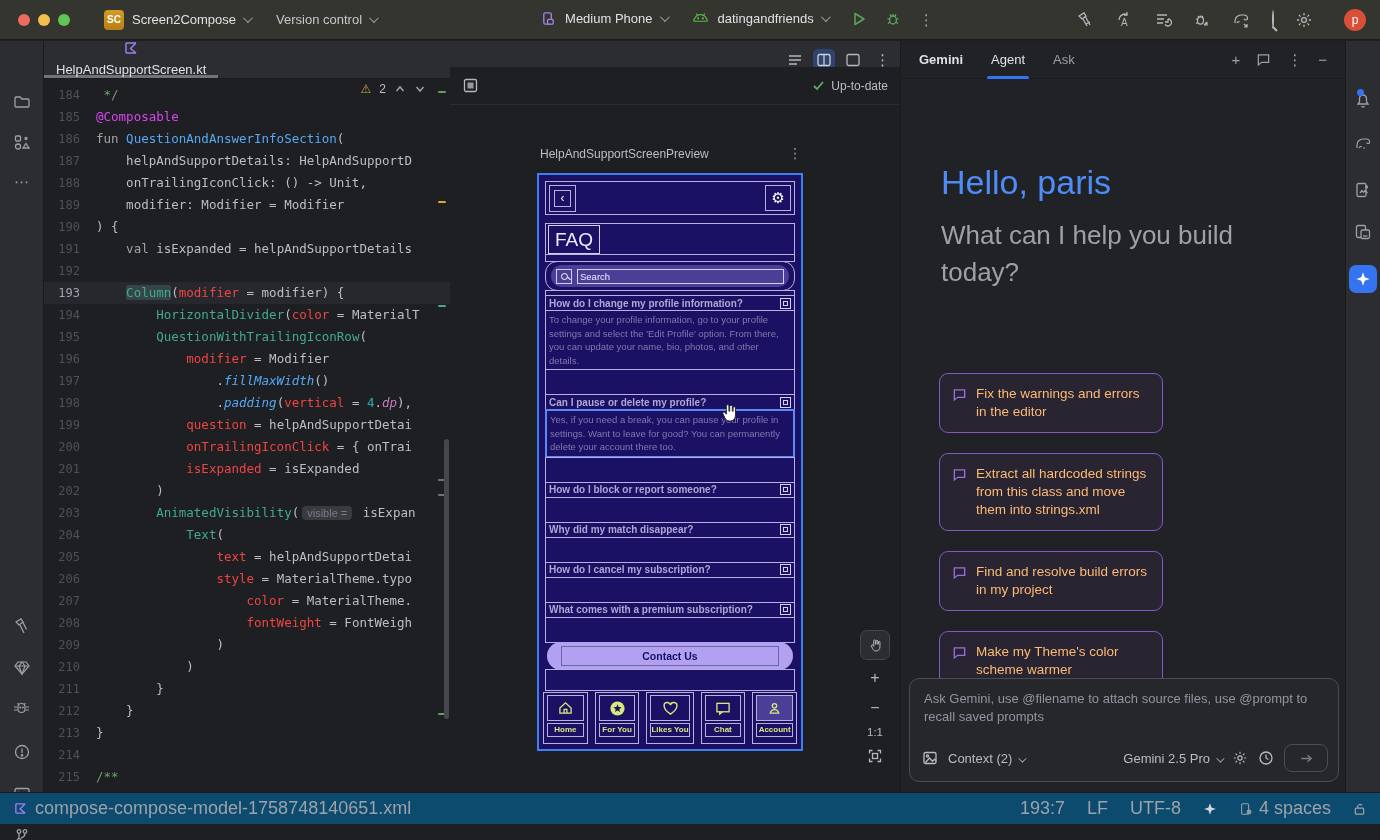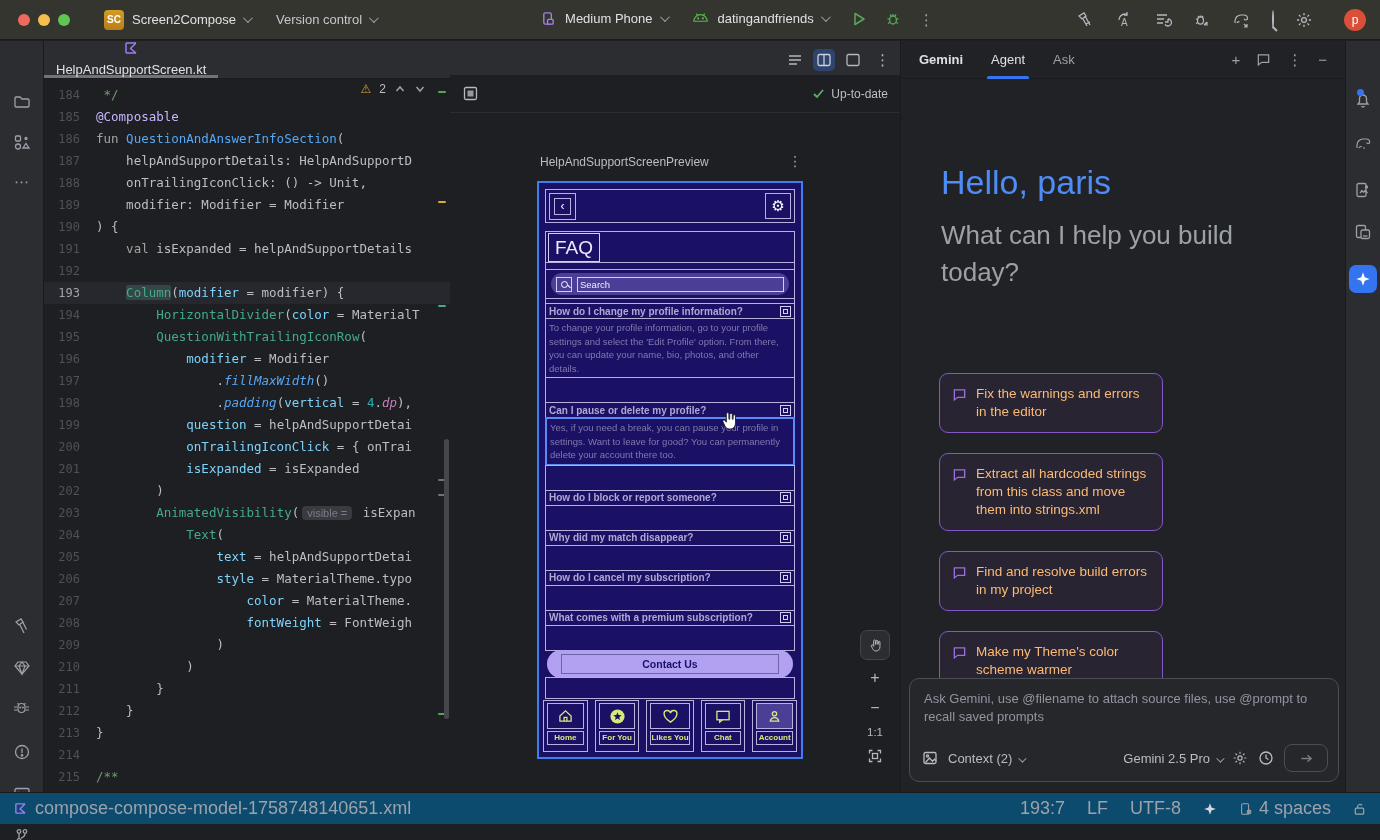--- a/index.html
+++ b/index.html
@@ -30,47 +30,47 @@
   #tab .x{color:#9da0a8;font-size:13px;margin-left:4px;}
   .viewicons{position:absolute;right:10px;top:0;height:38px;display:flex;align-items:center;gap:10px;color:#b4b8bf;}
   .vsel{background:#2e436e;border-radius:5px;padding:3px;}
   
   #editor{left:44px;top:79px;width:406px;bottom:32px;background:#1e1f22;overflow:hidden;font-family:"DejaVu Sans Mono",monospace;font-size:12.5px;}
   .crow{display:flex;height:22px;line-height:22px;white-space:pre;}
   .crow.current{background:#26282e;}
   .ln{width:52px;text-align:right;padding-right:16px;color:#4e5157;flex:none;font-size:12px;}
   .crow.current .ln{color:#a1a4ab;}
   .usage{color:#787e87;font-size:11.5px;font-family:"Liberation Sans",sans-serif;padding-left:68px;height:22px;line-height:22px;}
-  .t-c{color:#6f9d6f}.t-ann{color:#c4b5fd}.t-kw{color:#a3a3a3}.t-fn{color:#56a8f5}
-  .t-comp{color:#43a98f}.t-arg{color:#7dd3fc}.t-ext{color:#56a8f5;font-style:italic}
+  .t-c{color:#6f9d6f}.t-ann{color:#d946ef}.t-kw{color:#a3a3a3}.t-fn{color:#56a8f5}
+  .t-comp{color:#43a98f}.t-arg{color:#ef4444}.t-ext{color:#56a8f5;font-style:italic}
   .t-extp{color:#c77dbb;font-style:italic}.t-num{color:#2aacb8}.t-p{color:#bcbec4}
   .t-hl{background:rgba(90,150,140,.28);border-radius:2px;}
   .t-inlay{background:#393b40;color:#787e87;border-radius:4px;padding:1px 5px;font-size:11px;font-family:"Liberation Sans",sans-serif;margin:0 3px;}
   #warnbadge{position:absolute;right:24px;top:3px;display:flex;align-items:center;gap:8px;font-family:"Liberation Sans",sans-serif;font-size:12px;color:#d6ae33;}
   .stripe-mark{position:absolute;right:4px;width:8px;height:2px;border-radius:1px;}
   #vscroll{position:absolute;right:1px;top:360px;width:5px;height:280px;background:#45474c;border-radius:3px;}
   
-  #preview{left:450px;top:75px;width:450px;bottom:32px;background:#1e1f22;}
+  #preview{left:450px;top:67px;width:450px;bottom:32px;background:#1e1f22;}
   #ptoolbar{position:absolute;left:0;top:0;width:100%;height:38px;border-bottom:1px solid #2b2d30;display:flex;align-items:center;padding:0 12px;color:#b4b8bf;}
   #uptodate{margin-left:auto;display:flex;align-items:center;gap:6px;font-size:12px;color:#bcbec4;}
   #pvlabel{position:absolute;left:90px;top:80px;font-size:12px;color:#bcbec4;}
   #pvmenu{position:absolute;left:338px;top:78px;color:#9da0a8;font-size:14px;}
   
   #phone{position:absolute;left:87px;top:106px;width:266px;height:578px;background:#1a1064;border:2px solid #3f7ef0;}
   .pb{border:1px solid #b9b1dd;}
   #ph-top{position:absolute;left:6px;right:6px;top:6px;height:34px;display:flex;align-items:center;justify-content:space-between;padding:0 3px;}
   #ph-back{width:27px;height:27px;display:flex;align-items:center;justify-content:center;}
   #ph-back>div{width:17px;height:17px;display:flex;align-items:center;justify-content:center;color:#fff;font-size:12px;}
   #ph-gear{width:26px;height:26px;display:flex;align-items:center;justify-content:center;color:#fff;font-size:15px;}
   #ph-content{position:absolute;left:6px;right:6px;top:48px;bottom:62px;display:flex;flex-direction:column;}
   .prow{border:1px solid #b9b1dd;margin-top:-1px;flex:none;}
   #faq-row{height:32px;display:flex;align-items:center;padding-left:2px;margin-top:0;}
   #faq-title{border:1px solid #d5cef2;color:#eceaff;font-size:19px;padding:0 6px;line-height:27px;}
   .sp8{height:8px;} .sp6{height:6px;} .spq{height:26px;} .spc{height:22px;}
-  #search-row{height:30px;padding:3px 5px;}
+  #search-row{height:30px;padding:3px 5px;border-radius:12px;}
   #search-pill{height:100%;background:#4a3e96;border-radius:12px;display:flex;align-items:center;padding:0 5px;gap:5px;}
   #search-icbox{width:16px;height:15px;border:1px solid #d5cef2;display:flex;align-items:center;justify-content:center;}
   .pmag{position:relative;width:7px;height:7px;border:1.3px solid #fff;border-radius:50%;}
   .pmag:after{content:'';position:absolute;width:4px;height:1.3px;background:#fff;right:-4px;bottom:-1px;transform:rotate(45deg);}
   #search-txt{flex:1;height:15px;border:1px solid #d5cef2;color:#f0edff;font-size:9.5px;line-height:13px;padding-left:2px;}
   .qrow{height:16px;display:flex;align-items:center;padding:0 3px;}
   .qtext{color:#b0a7d4;font-size:10px;font-weight:bold;white-space:nowrap;overflow:hidden;}
   .qicon{margin-left:auto;width:11px;height:11px;border:1px solid #d5cef2;flex:none;display:flex;align-items:center;justify-content:center;}
   .qicon>div{width:5px;height:5px;border:1px solid #d5cef2;}
   .arow{padding:2px 3px;color:#8379ad;font-size:9.5px;line-height:13.5px;}

